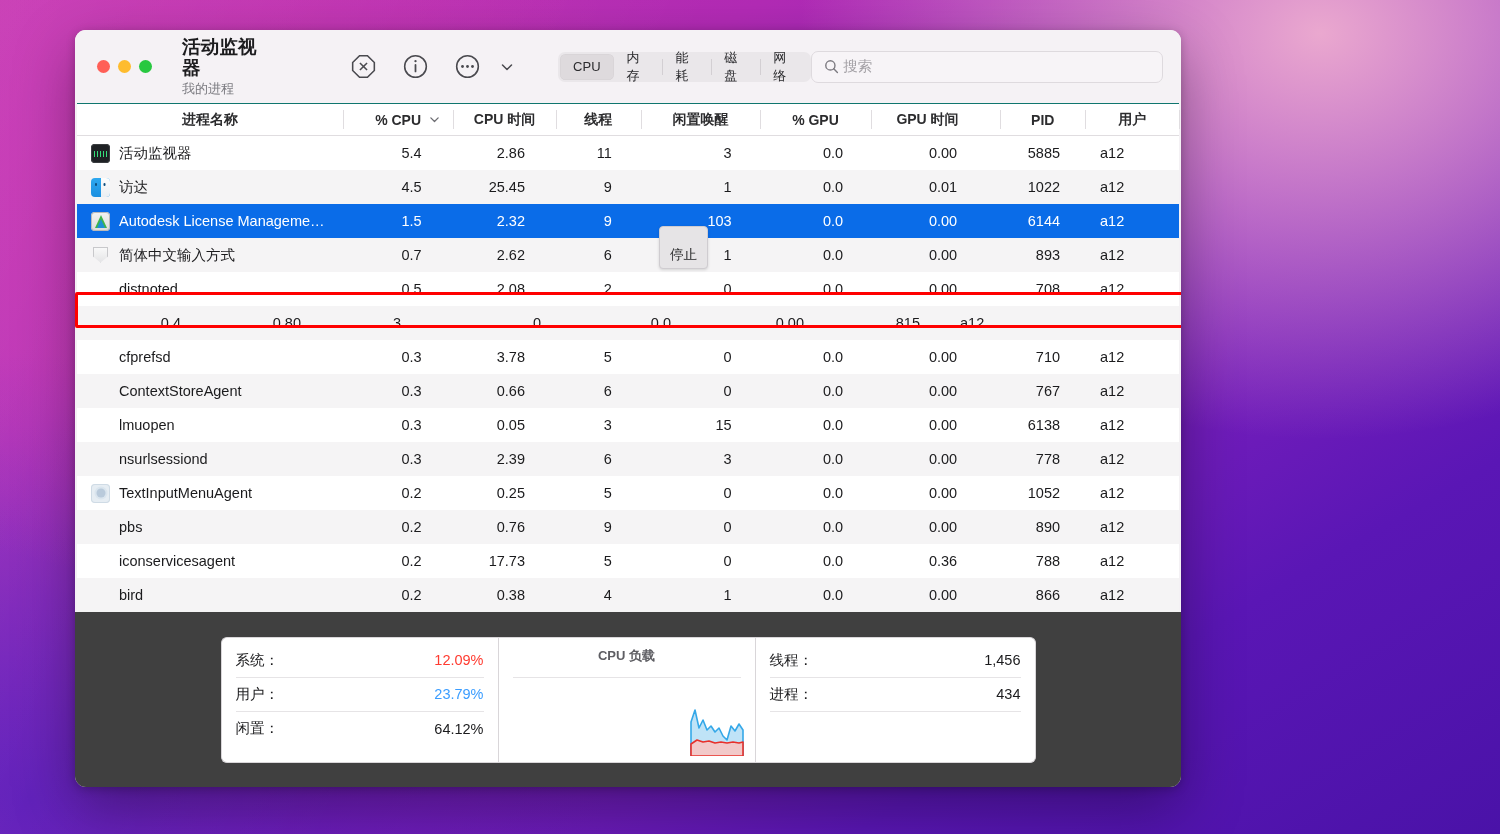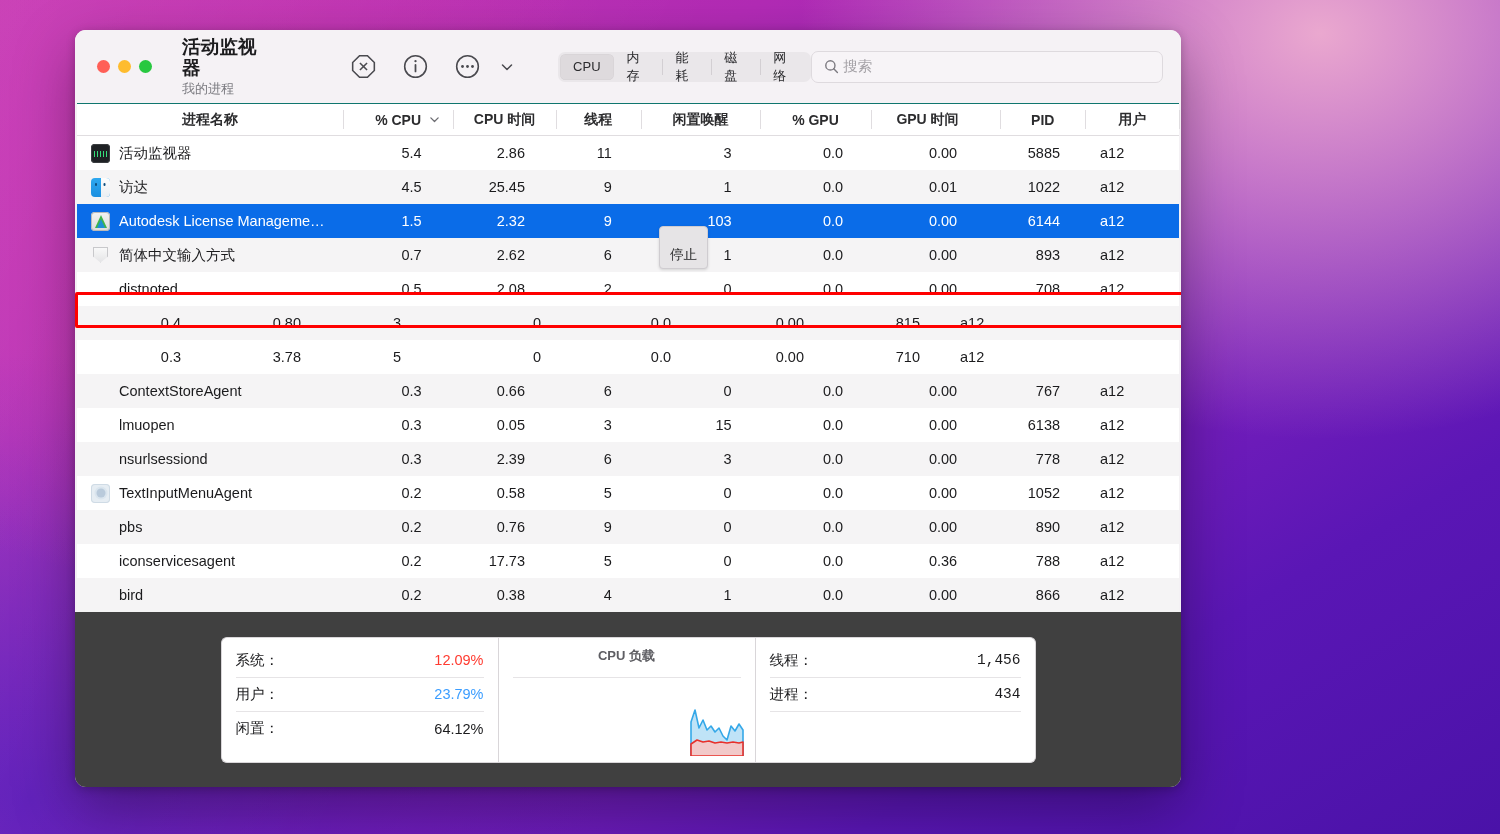--- a/index.html
+++ b/index.html
@@ -225,21 +225,21 @@
     gap: 0;
   }
   .panel {
     background: #ffffff;
     border: 1px solid #d9d6d9;
     height: 126px;
     display: flex; flex-direction: column;
   }
   .panel.left  { width: 277px; border-radius: 6px 0 0 6px; border-right: none; padding: 0 14px; }
   .panel.mid   { width: 258px; border-radius: 0; padding: 0 12px; position: relative; }
-  .panel.right { width: 280px; border-radius: 0 6px 6px 0; border-left: none; padding: 0 14px; font-family: Liberation Mono, monospace; }
+  .panel.right { width: 280px; border-radius: 0 6px 6px 0; border-left: none; padding: 0 14px; }
 
   .stat-row {
     display: flex; align-items: center; justify-content: space-between;
     height: 34px;
     border-bottom: 1px solid #e6e4e6;
     font-size: 14.5px;
   }
   .stat-row:first-child { margin-top: 6px; }
   .stat-label { color: #1b1b1d; }
   .stat-val { font-variant-numeric: tabular-nums; }
@@ -420,20 +420,24 @@
           <div class="cell num c-time">0.80</div>
           <div class="cell num c-thr">3</div>
           <div class="cell num c-idle">0</div>
           <div class="cell num c-gpu">0.0</div>
           <div class="cell num c-gput">0.00</div>
           <div class="cell num c-pid">815</div>
           <div class="cell user c-user">a12</div>
           <div class="cell c-tail"></div>
         </div>
         <div class="row">
+          <div class="cell left c-name">
+            <span class="icon-slot"></span>
+            <span class="proc-name">cfprefsd</span>
+          </div>
           <div class="cell num c-cpu">0.3</div>
           <div class="cell num c-time">3.78</div>
           <div class="cell num c-thr">5</div>
           <div class="cell num c-idle">0</div>
           <div class="cell num c-gpu">0.0</div>
           <div class="cell num c-gput">0.00</div>
           <div class="cell num c-pid">710</div>
           <div class="cell user c-user">a12</div>
           <div class="cell c-tail"></div>
         </div>
@@ -481,21 +485,21 @@
           <div class="cell num c-pid">778</div>
           <div class="cell user c-user">a12</div>
           <div class="cell c-tail"></div>
         </div>
         <div class="row">
           <div class="cell left c-name">
             <span class="proc-icon ic-tim"></span>
             <span class="proc-name">TextInputMenuAgent</span>
           </div>
           <div class="cell num c-cpu">0.2</div>
-          <div class="cell num c-time">0.58</div>
+          <div class="cell num c-time">0.25</div>
           <div class="cell num c-thr">5</div>
           <div class="cell num c-idle">0</div>
           <div class="cell num c-gpu">0.0</div>
           <div class="cell num c-gput">0.00</div>
           <div class="cell num c-pid">1052</div>
           <div class="cell user c-user">a12</div>
           <div class="cell c-tail"></div>
         </div>
         <div class="row alt">
           <div class="cell left c-name">

